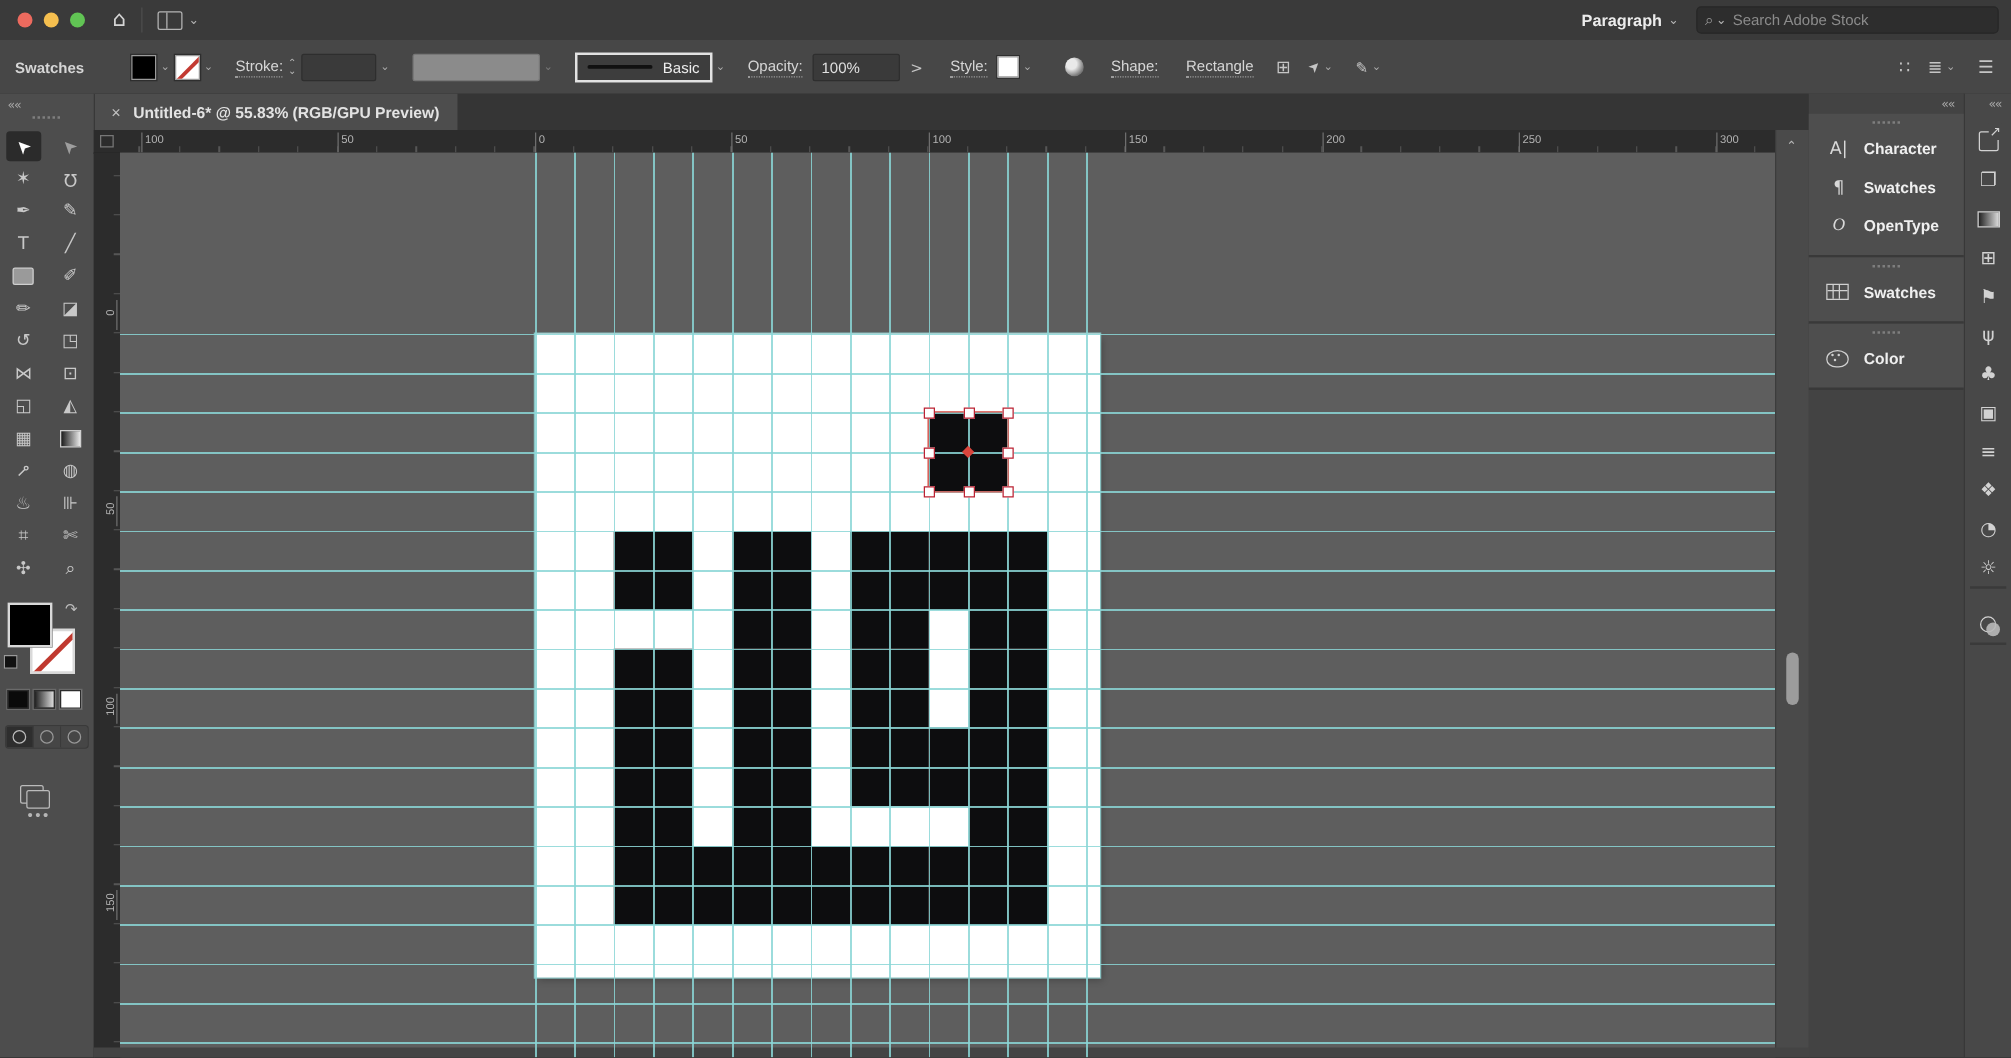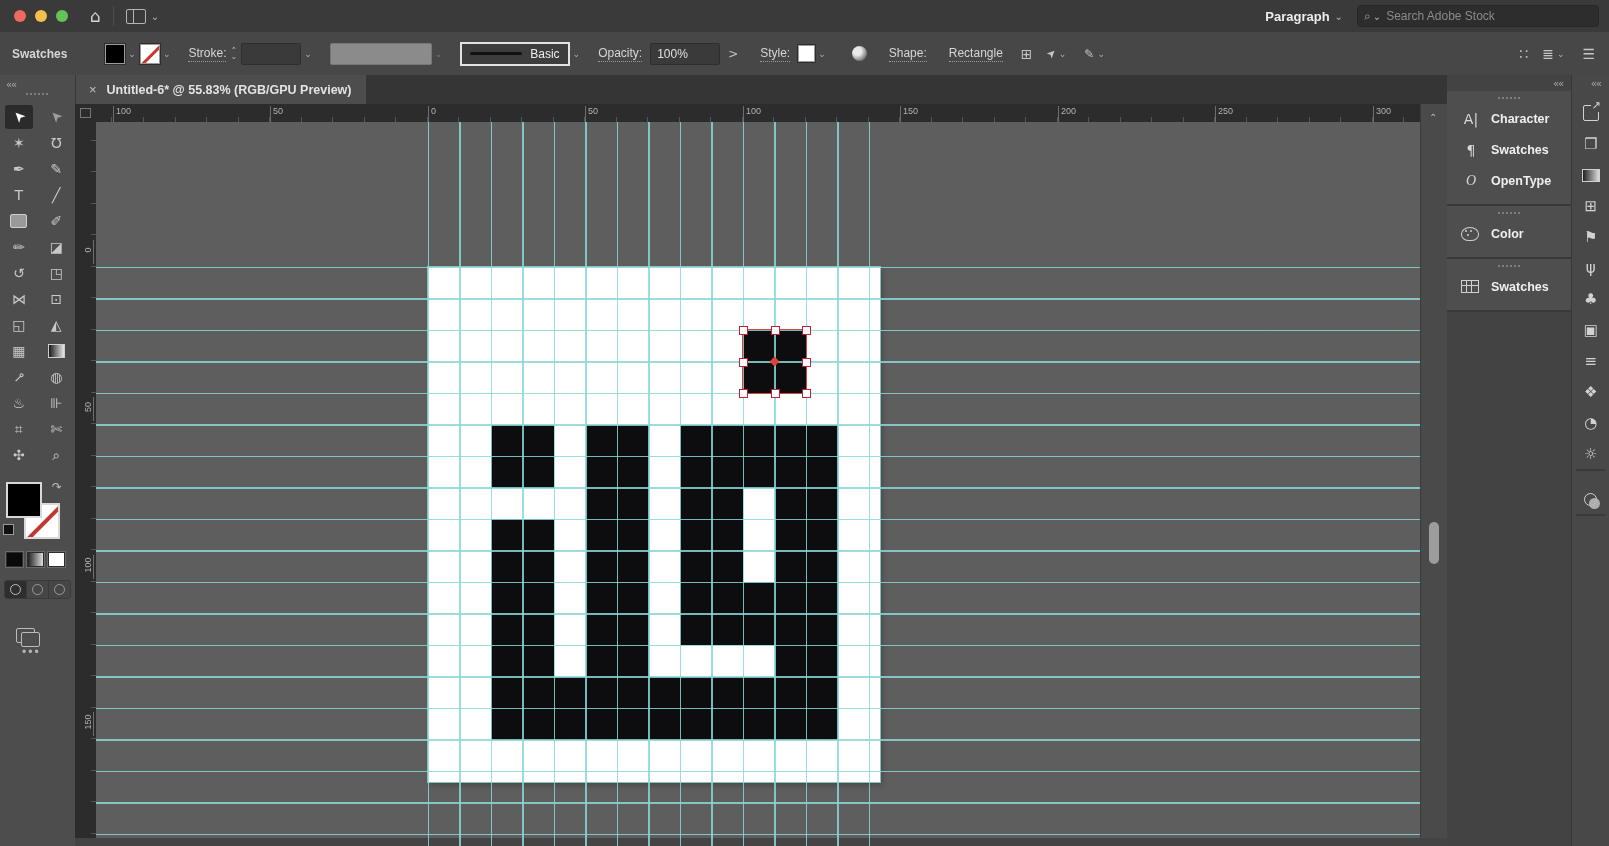--- a/index.html
+++ b/index.html
@@ -516,32 +516,32 @@
         </div>
         <div class="ditem">
           <div class="dicon g" style="font-style: italic; font-family: &quot;Liberation Serif&quot;, serif;">O</div>
           <div class="dlabel">OpenType</div>
         </div>
       </div>
       <div class="dgroup">
         <div class="handle"></div>
         <div class="ditem">
           <div class="dicon">
-            <div class="ic-pal"></div>
+            <div class="ic-sw"></div>
           </div>
-          <div class="dlabel">Color</div>
+          <div class="dlabel">Swatches</div>
         </div>
       </div>
       <div class="dgroup">
         <div class="handle"></div>
         <div class="ditem">
           <div class="dicon">
-            <div class="ic-sw"></div>
+            <div class="ic-pal"></div>
           </div>
-          <div class="dlabel">Swatches</div>
+          <div class="dlabel">Color</div>
         </div>
       </div>
     </div>
   <div class="dock-strip" id="dockStrip">
     <div class="dk-head">
         <span class="collapse g">««</span>
       </div>
   <div class="strip-icon" style="top: 26px;">
         <div class="sharebox"></div>
       </div>

